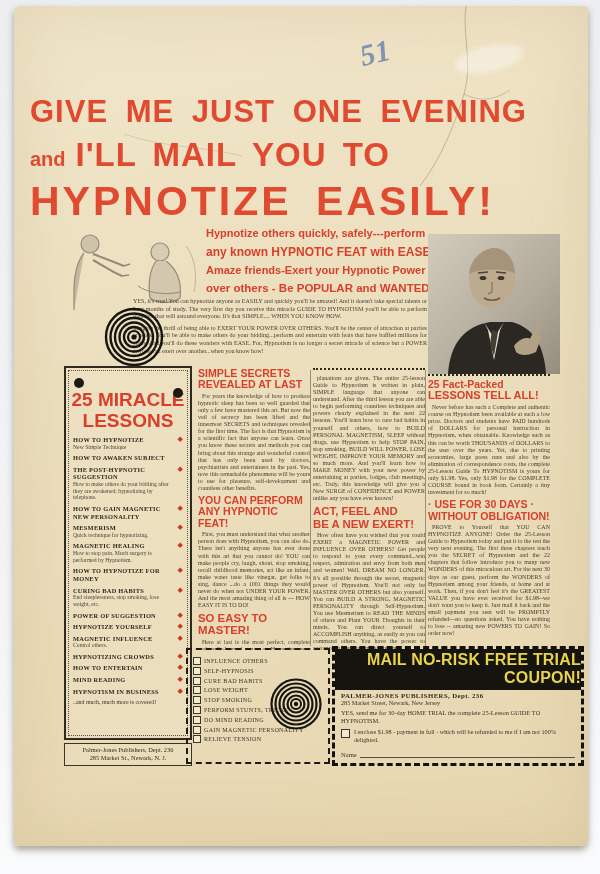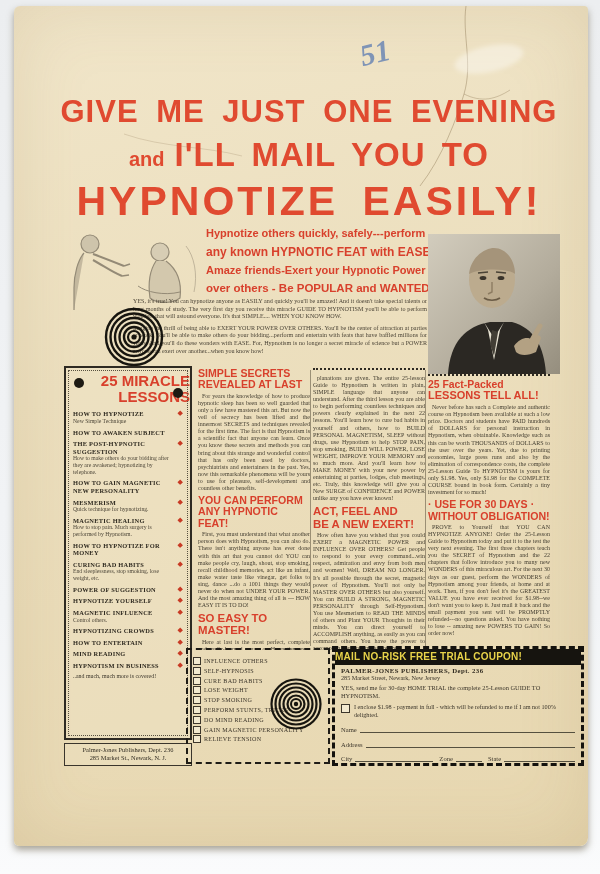--- a/index.html
+++ b/index.html
@@ -1,33 +1,33 @@
 <!DOCTYPE html>
 <html><head>
 <meta charset="utf-8">
 <style>
   html,body{margin:0;padding:0;}
   body{width:600px;height:874px;background:linear-gradient(180deg,#eceef0 0%,#f2f4f6 70%,#fafbfc 100%);position:relative;overflow:hidden;font-family:"Liberation Serif",serif;}
   .paper{position:absolute;left:14px;top:6px;width:574px;height:840px;background:linear-gradient(165deg,#f1e6ca 0%,#ecdfbe 40%,#e7d7b0 100%);border-radius:6px 4px 8px 5px;box-shadow:0 4px 7px rgba(90,80,55,.5),inset 0 0 70px rgba(150,120,70,.16);}
   .abs{position:absolute;}
   
-  .headline{left:16px;right:0;top:88px;text-align:center;color:#e04a30;font-family:"Liberation Sans",sans-serif;font-weight:700;}
+  .headline{left:16px;right:0;top:88px;color:#e04a30;font-family:"Liberation Sans",sans-serif;font-weight:700;}
   .hl1{font-size:31px;letter-spacing:1px;word-spacing:8px;}
   .hl2{font-size:33px;letter-spacing:1px;word-spacing:6px;margin-top:6px;}
   .hl2 .and{font-size:20px;letter-spacing:0;margin-right:10px;}
   .hl3{font-size:41px;letter-spacing:3px;word-spacing:10px;margin-top:4px;}
   
   .subhead{left:192px;top:219px;width:240px;color:#d8402c;font-family:"Liberation Sans",sans-serif;font-weight:700;font-size:11px;line-height:1.6;}
   
   .intro{left:119px;top:292px;width:294px;font-size:6.1px;line-height:1.25;color:#4a4336;text-align:justify;}
   .intro p{margin:0 0 4px 0;}
   
   .sidebar{left:50px;top:360px;width:128px;height:374px;border:2px solid #2e2a22;box-sizing:border-box;overflow:hidden;background:rgba(240,229,200,.35);}
   .sidebar::after{content:"";position:absolute;inset:2px;border:1px dotted #57503f;pointer-events:none;}
-  .sb-title{text-align:right;color:#d8402c;font-family:"Liberation Sans",sans-serif;font-weight:700;font-size:15px;line-height:1.08;padding-top:5px;}
+  .sb-title{text-align:center;color:#d8402c;font-family:"Liberation Sans",sans-serif;font-weight:700;font-size:19px;line-height:1.08;padding-top:22px;}
   .sb-dot{position:absolute;width:10px;height:10px;border-radius:50%;background:#1d1a13;}
   .sb-list{padding:5px 7px 0 7px;}
   .sb-item{position:relative;margin-bottom:4px;padding-right:9px;}
   .sb-t{font-weight:700;font-size:6.4px;letter-spacing:.25px;color:#2f2a20;line-height:1.18;}
   .sb-s{font-size:5.7px;color:#4e4739;line-height:1.18;}
   .dia{position:absolute;right:0;top:0;color:#c83a24;font-size:7px;line-height:1;}
   .sb-note{font-size:5.9px;color:#3c362b;margin-top:1px;}
   .publisher{left:50px;top:737px;width:128px;border:1.5px solid #3a352c;box-sizing:border-box;text-align:center;font-size:6.4px;line-height:1.3;color:#332e24;padding:2px 1px;background:rgba(240,229,200,.3);}
   
   .col{box-sizing:border-box;overflow:hidden;}
@@ -38,21 +38,21 @@
   .col4{left:414px;top:368px;width:122px;height:276px;border-top:2px dotted #2e2a22;padding-top:3px;}
   .vline{width:1px;background:rgba(90,80,60,.55);}
   
   .checkbox-box{left:172px;top:642px;width:144px;height:116px;border:2px dashed #1f1c16;box-sizing:border-box;padding:4px 5px;overflow:hidden;}
   .cb-title{font-family:"Liberation Sans",sans-serif;font-weight:700;font-size:10.6px;line-height:1.15;text-align:center;color:#211d16;}
   .cb-list{margin-top:3px;}
   .cb-row{display:flex;align-items:center;gap:3px;font-size:6.1px;letter-spacing:.3px;color:#3c362b;margin-bottom:1.8px;}
   .cbx{width:6px;height:6px;border:1px solid #3c362b;background:#f2e9cf;flex:none;}
   
   .coupon{left:318px;top:640px;width:252px;height:120px;border:3px dashed #14120e;box-sizing:border-box;padding:0 6px 3px 6px;overflow:hidden;}
-  .coupon-bar{margin:0 -6px;background:#16140f;color:#e8d34a;font-family:"Liberation Sans",sans-serif;font-weight:700;font-size:10px;text-align:left;letter-spacing:.2px;padding:2px 0 3px 0;}
+  .coupon-bar{margin:0 -6px;background:#16140f;color:#e8d34a;font-family:"Liberation Sans",sans-serif;font-weight:700;font-size:16px;text-align:right;letter-spacing:.2px;padding:2px 0 3px 0;}
   .cp-pub{font-size:6.8px;font-weight:700;letter-spacing:.4px;color:#33
 2d22;margin-top:2px;color:#332d22;}
   .cp-addr{font-size:6.2px;color:#3c362b;}
   .cp-yes{font-size:6.4px;color:#3c362b;margin-top:3px;line-height:1.25;}
   .crow{display:flex;gap:4px;font-size:6.2px;color:#3c362b;margin-top:3px;line-height:1.25;}
   .cbx2{width:7px;height:7px;border:1px solid #3c362b;background:#f2e9cf;flex:none;margin-top:1px;}
   .frow{display:flex;align-items:flex-end;font-size:6.6px;color:#3c362b;margin-top:6.5px;}
   .fline{border-bottom:1px solid #55503f;height:7px;margin-left:3px;}
   .grow{flex:1;}
   .w30{width:26px;}

